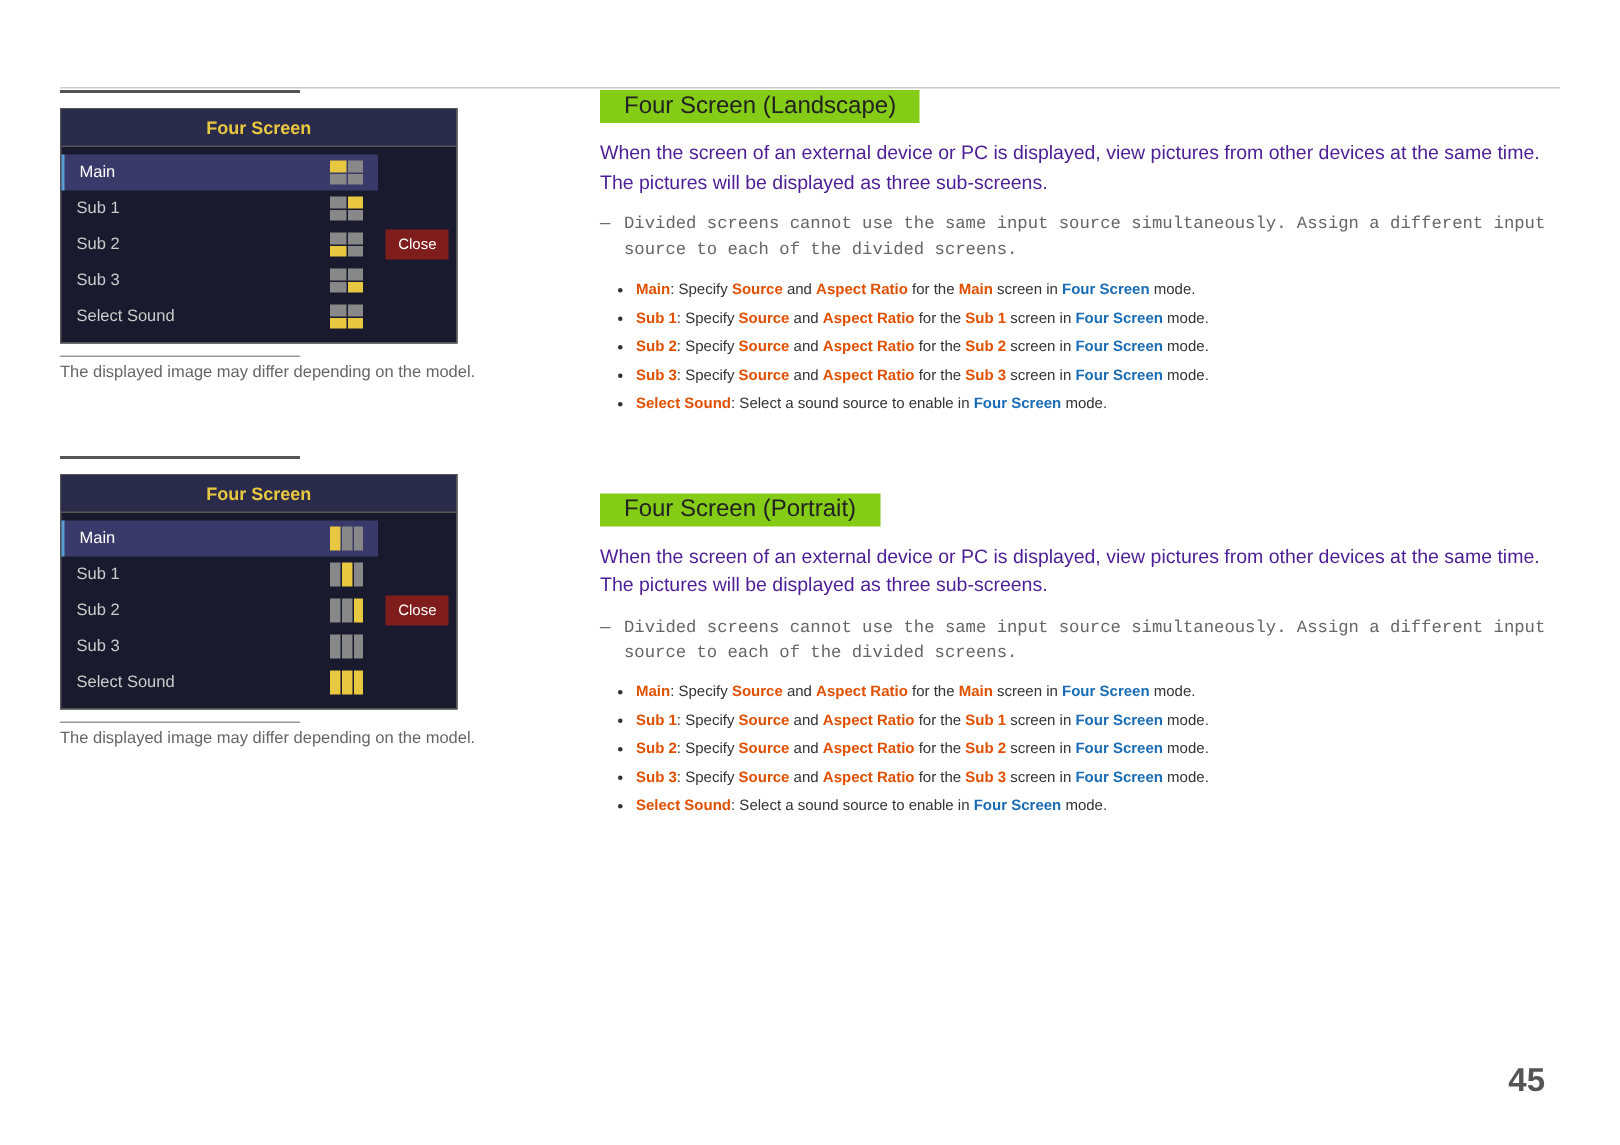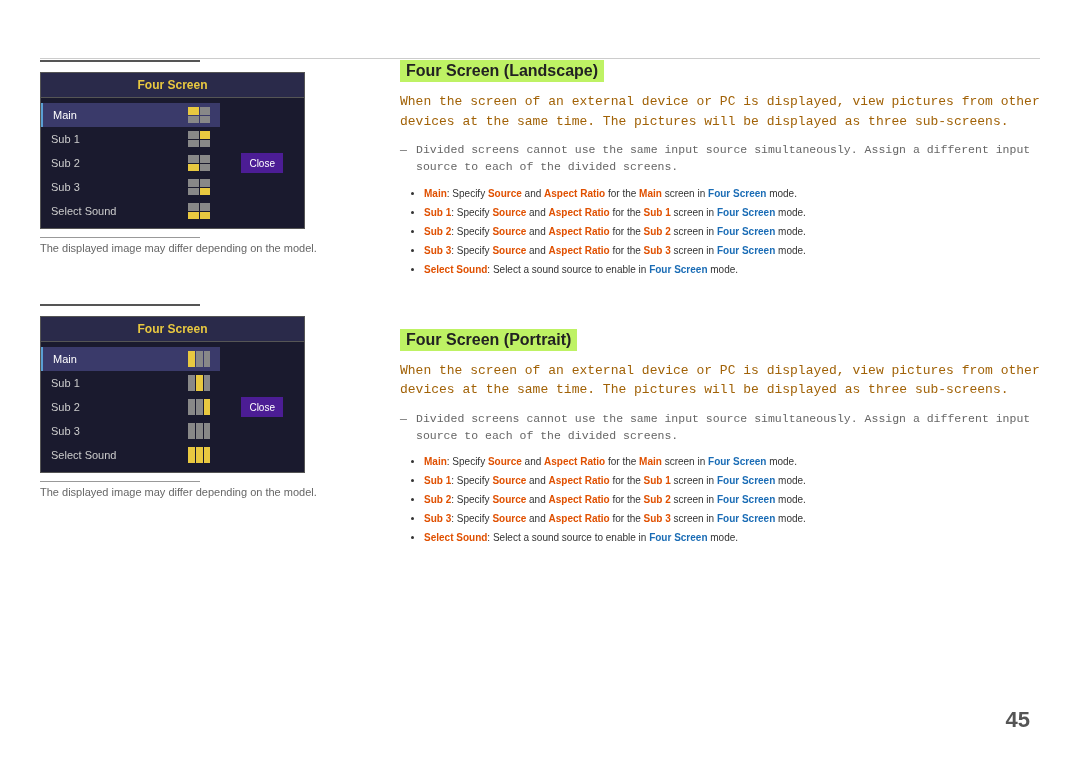--- a/index.html
+++ b/index.html
@@ -126,27 +126,27 @@
       display: grid;
       grid-template-columns: 1fr 1fr;
       grid-template-rows: 1fr 1fr;
       gap: 1px;
       width: 22px;
       height: 16px;
     }
     .icon-sub1 .cell { background: #888; }
 
     .close-btn {
-      background: #4c1d95;
+      background: #7f1d1d;
       color: #fff;
       border: none;
       padding: 4px 8px;
       font-size: 10px;
       cursor: pointer;
-      margin: auto 16px;
+      margin: auto 0;
       height: 20px;
       align-self: center;
     }
 
     .close-btn-wrap {
       display: flex;
       align-items: center;
       padding: 8px 5px;
     }
 
@@ -174,32 +174,31 @@
     }
 
     .section {
       display: flex;
       flex-direction: column;
       gap: 10px;
     }
 
     .section-title {
       font-size: 16px;
-      font-weight: bold;
+      font-weight: normal;
       color: #222;
-      background: #bef264;
+      background: #84cc16;
       display: inline-block;
-      padding: 2px 6px;
+      padding: 2px 16px;
     }
 
     .section-desc {
       font-size: 13px;
-      color: #a16207;
+      color: #4c1d95;
       line-height: 1.5;
-      font-family: Liberation Mono, monospace;
     }
 
     .note-block {
       font-size: 11.5px;
       color: #666;
       padding-left: 16px;
       position: relative;
       line-height: 1.5;
       font-family: Liberation Mono, monospace;
     }

